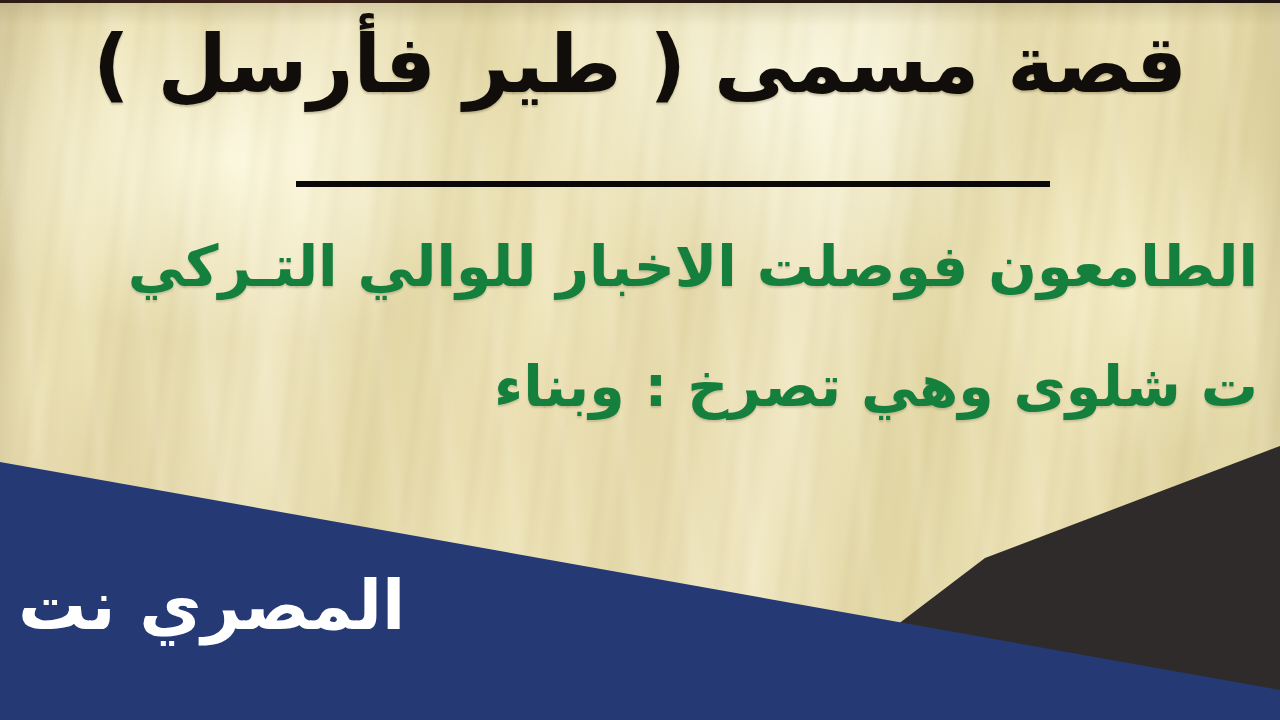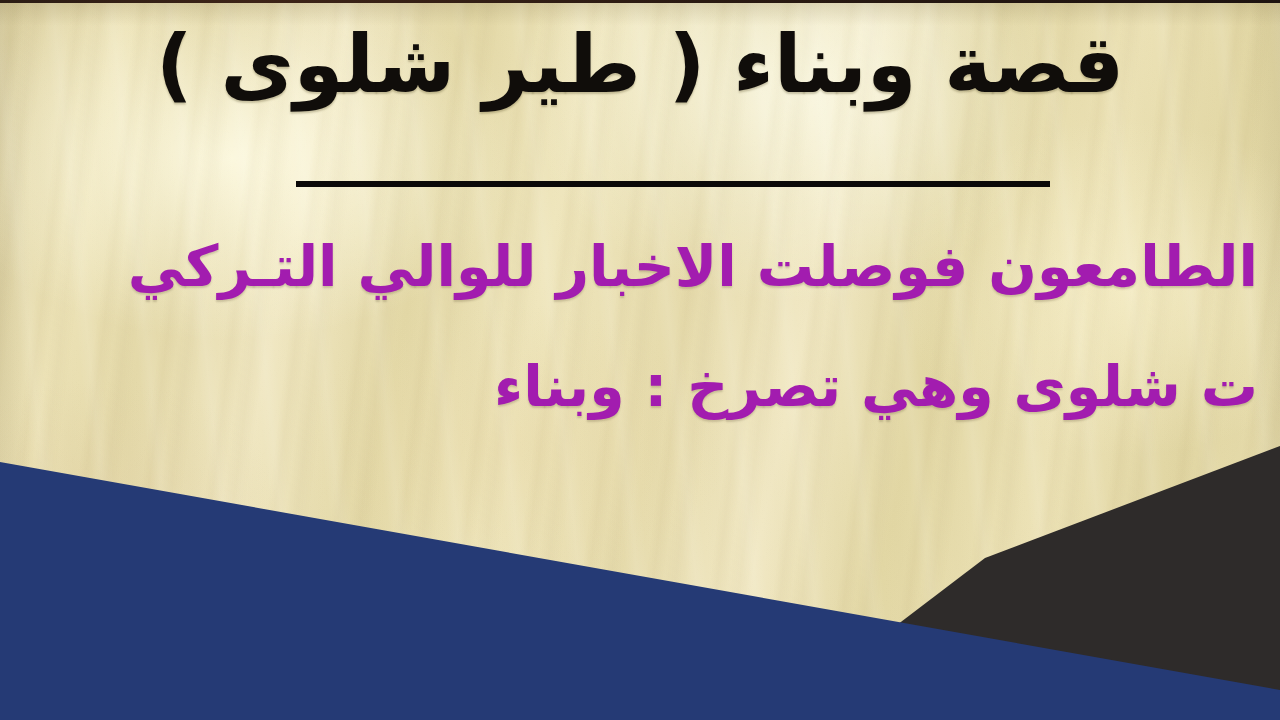--- a/index.html
+++ b/index.html
@@ -111,21 +111,21 @@
   }
 
   
   .body-text {
     position: absolute;
     left: 0;
     top: 206px;
     width: 1280px;
     padding: 0 22px;
     box-sizing: border-box;
-    color: #a21caf;
+    color: #15803d;
     font-size: 57px;
     font-weight: 700;
     line-height: 120px;
     text-align: right;
     direction: rtl;
     white-space: nowrap;
     text-shadow: 0 2px 2px rgba(80,70,40,0.22);
   }
   .body-line {
     display: block;
@@ -165,26 +165,27 @@
 <body>
 
 <div id="stage">
 
   <div class="parchment"></div>
   <div class="grain"></div>
   <div class="grain2"></div>
   <div class="vignette"></div>
   <div class="topline"></div>
 
-  <div class="title">قصة وبناء ( طير شلوى )</div>
+  <div class="title">قصة مسمى ( طير فأرسل )</div>
 
   <div class="title-rule"></div>
 
   <div class="body-text">
     <span class="body-line l1">الطامعون فوصلت الاخبار للوالي التـركي</span>
     <span class="body-line l3">ت شلوى وهي تصرخ : وبناء</span>
   </div>
 
   <div class="dark-wedge"></div>
   <div class="blue-banner"></div>
 
+  <div class="watermark">المصري نت</div>
 
 </div>
 
 </body></html>

